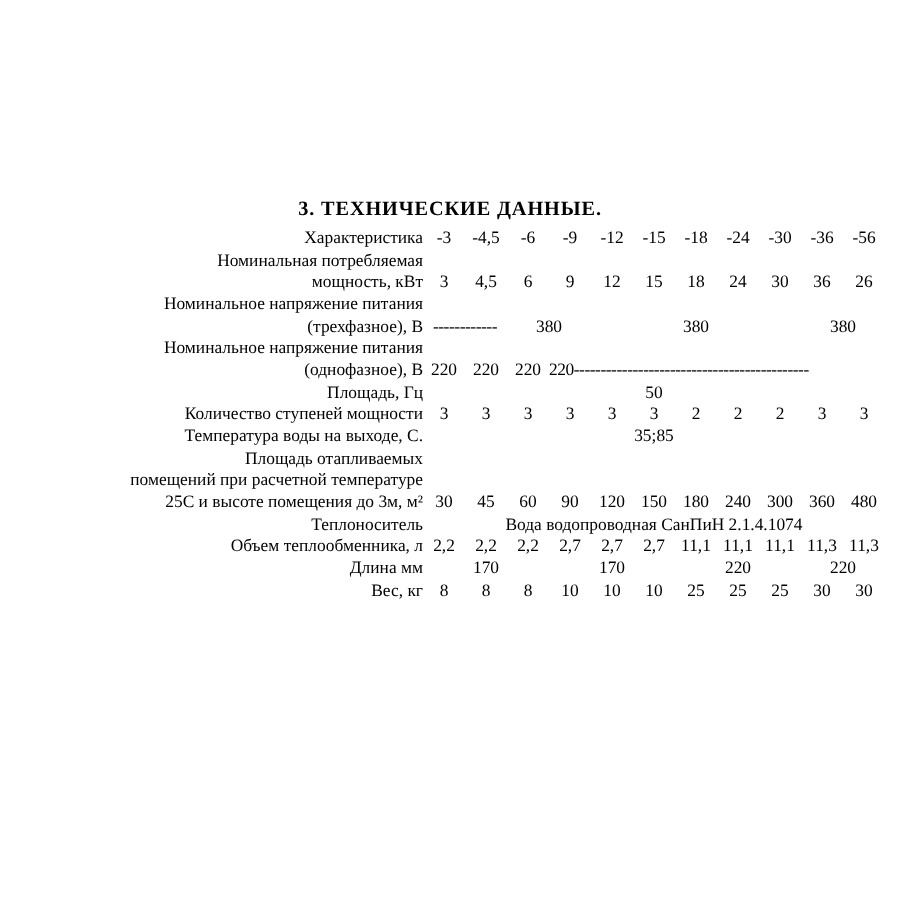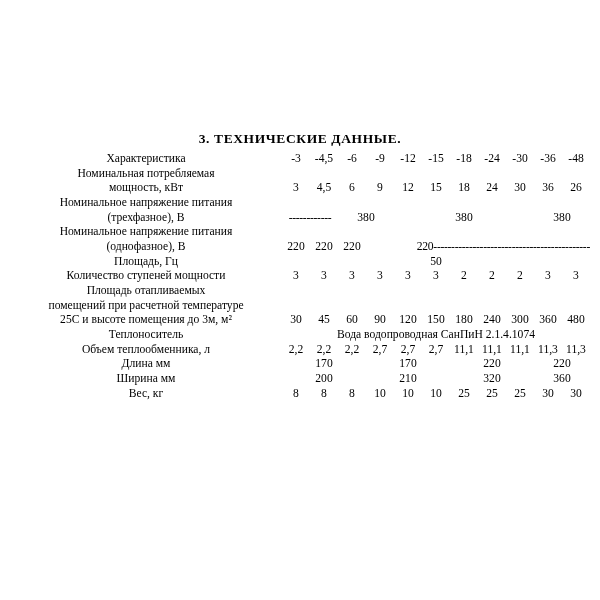--- a/index.html
+++ b/index.html
@@ -40,21 +40,21 @@
     border-collapse: collapse;
     font-size: 11.6px;
     line-height: 1.18;
   }
   table.spec td {
     padding: 0 0 1px 0;
     vertical-align: top;
     white-space: nowrap;
   }
   td.label {
-    text-align: center;
+    text-align: right;
     padding-right: 4px;
   }
   td.val {
     text-align: center;
     width: 28px;
   }
   td.val-wide {
     text-align: center;
   }
   .label-2line {
@@ -79,21 +79,21 @@
         <td class="val">-3</td>
         <td class="val">-4,5</td>
         <td class="val">-6</td>
         <td class="val">-9</td>
         <td class="val">-12</td>
         <td class="val">-15</td>
         <td class="val">-18</td>
         <td class="val">-24</td>
         <td class="val">-30</td>
         <td class="val">-36</td>
-        <td class="val">-48</td>
+        <td class="val">-56</td>
       </tr>
 
       <tr>
         <td class="label label-2line">Номинальная потребляемая</td>
         <td colspan="11"></td>
       </tr>
       <tr>
         <td class="label">мощность, кВт</td>
         <td class="val">3</td>
         <td class="val">4,5</td>
@@ -122,21 +122,21 @@
 
       <tr>
         <td class="label">Номинальное напряжение питания</td>
         <td colspan="11"></td>
       </tr>
       <tr>
         <td class="label">(однофазное), В</td>
         <td class="val">220</td>
         <td class="val">220</td>
         <td class="val">220</td>
-        <td class="val-wide dashes" colspan="8" style="text-align:right;">220--------------------------------------------</td>
+        <td class="val-wide dashes" colspan="8" style="text-align:left;">220--------------------------------------------</td>
       </tr>
 
       <tr>
         <td class="label">Площадь, Гц</td>
         <td class="val-wide" colspan="11">50</td>
       </tr>
 
       <tr>
         <td class="label">Количество ступеней мощности</td>
         <td class="val">3</td>
@@ -146,20 +146,24 @@
         <td class="val">3</td>
         <td class="val">3</td>
         <td class="val">2</td>
         <td class="val">2</td>
         <td class="val">2</td>
         <td class="val">3</td>
         <td class="val">3</td>
       </tr>
 
 
+      <tr>
+        <td class="label">Температура воды на выходе, С.</td>
+        <td class="val-wide" colspan="11">35;85</td>
+      </tr>
 
       <tr>
         <td class="label">Площадь отапливаемых</td>
         <td colspan="11"></td>
       </tr>
       <tr>
         <td class="label">помещений при расчетной температуре</td>
         <td colspan="11"></td>
       </tr>
       <tr>
@@ -198,27 +202,20 @@
       </tr>
 
       <tr>
         <td class="label">      Длина мм</td>
         <td class="val-wide" colspan="3">170</td>
         <td class="val-wide" colspan="3">170</td>
         <td class="val-wide" colspan="3">220</td>
         <td class="val-wide" colspan="2">220</td>
       </tr>
 
-      <tr>
-        <td class="label">      Ширина мм</td>
-        <td class="val-wide" colspan="3">200</td>
-        <td class="val-wide" colspan="3">210</td>
-        <td class="val-wide" colspan="3">320</td>
-        <td class="val-wide" colspan="2">360</td>
-      </tr>
 
 
       <tr>
         <td class="label">Вес, кг</td>
         <td class="val">8</td>
         <td class="val">8</td>
         <td class="val">8</td>
         <td class="val">10</td>
         <td class="val">10</td>
         <td class="val">10</td>

